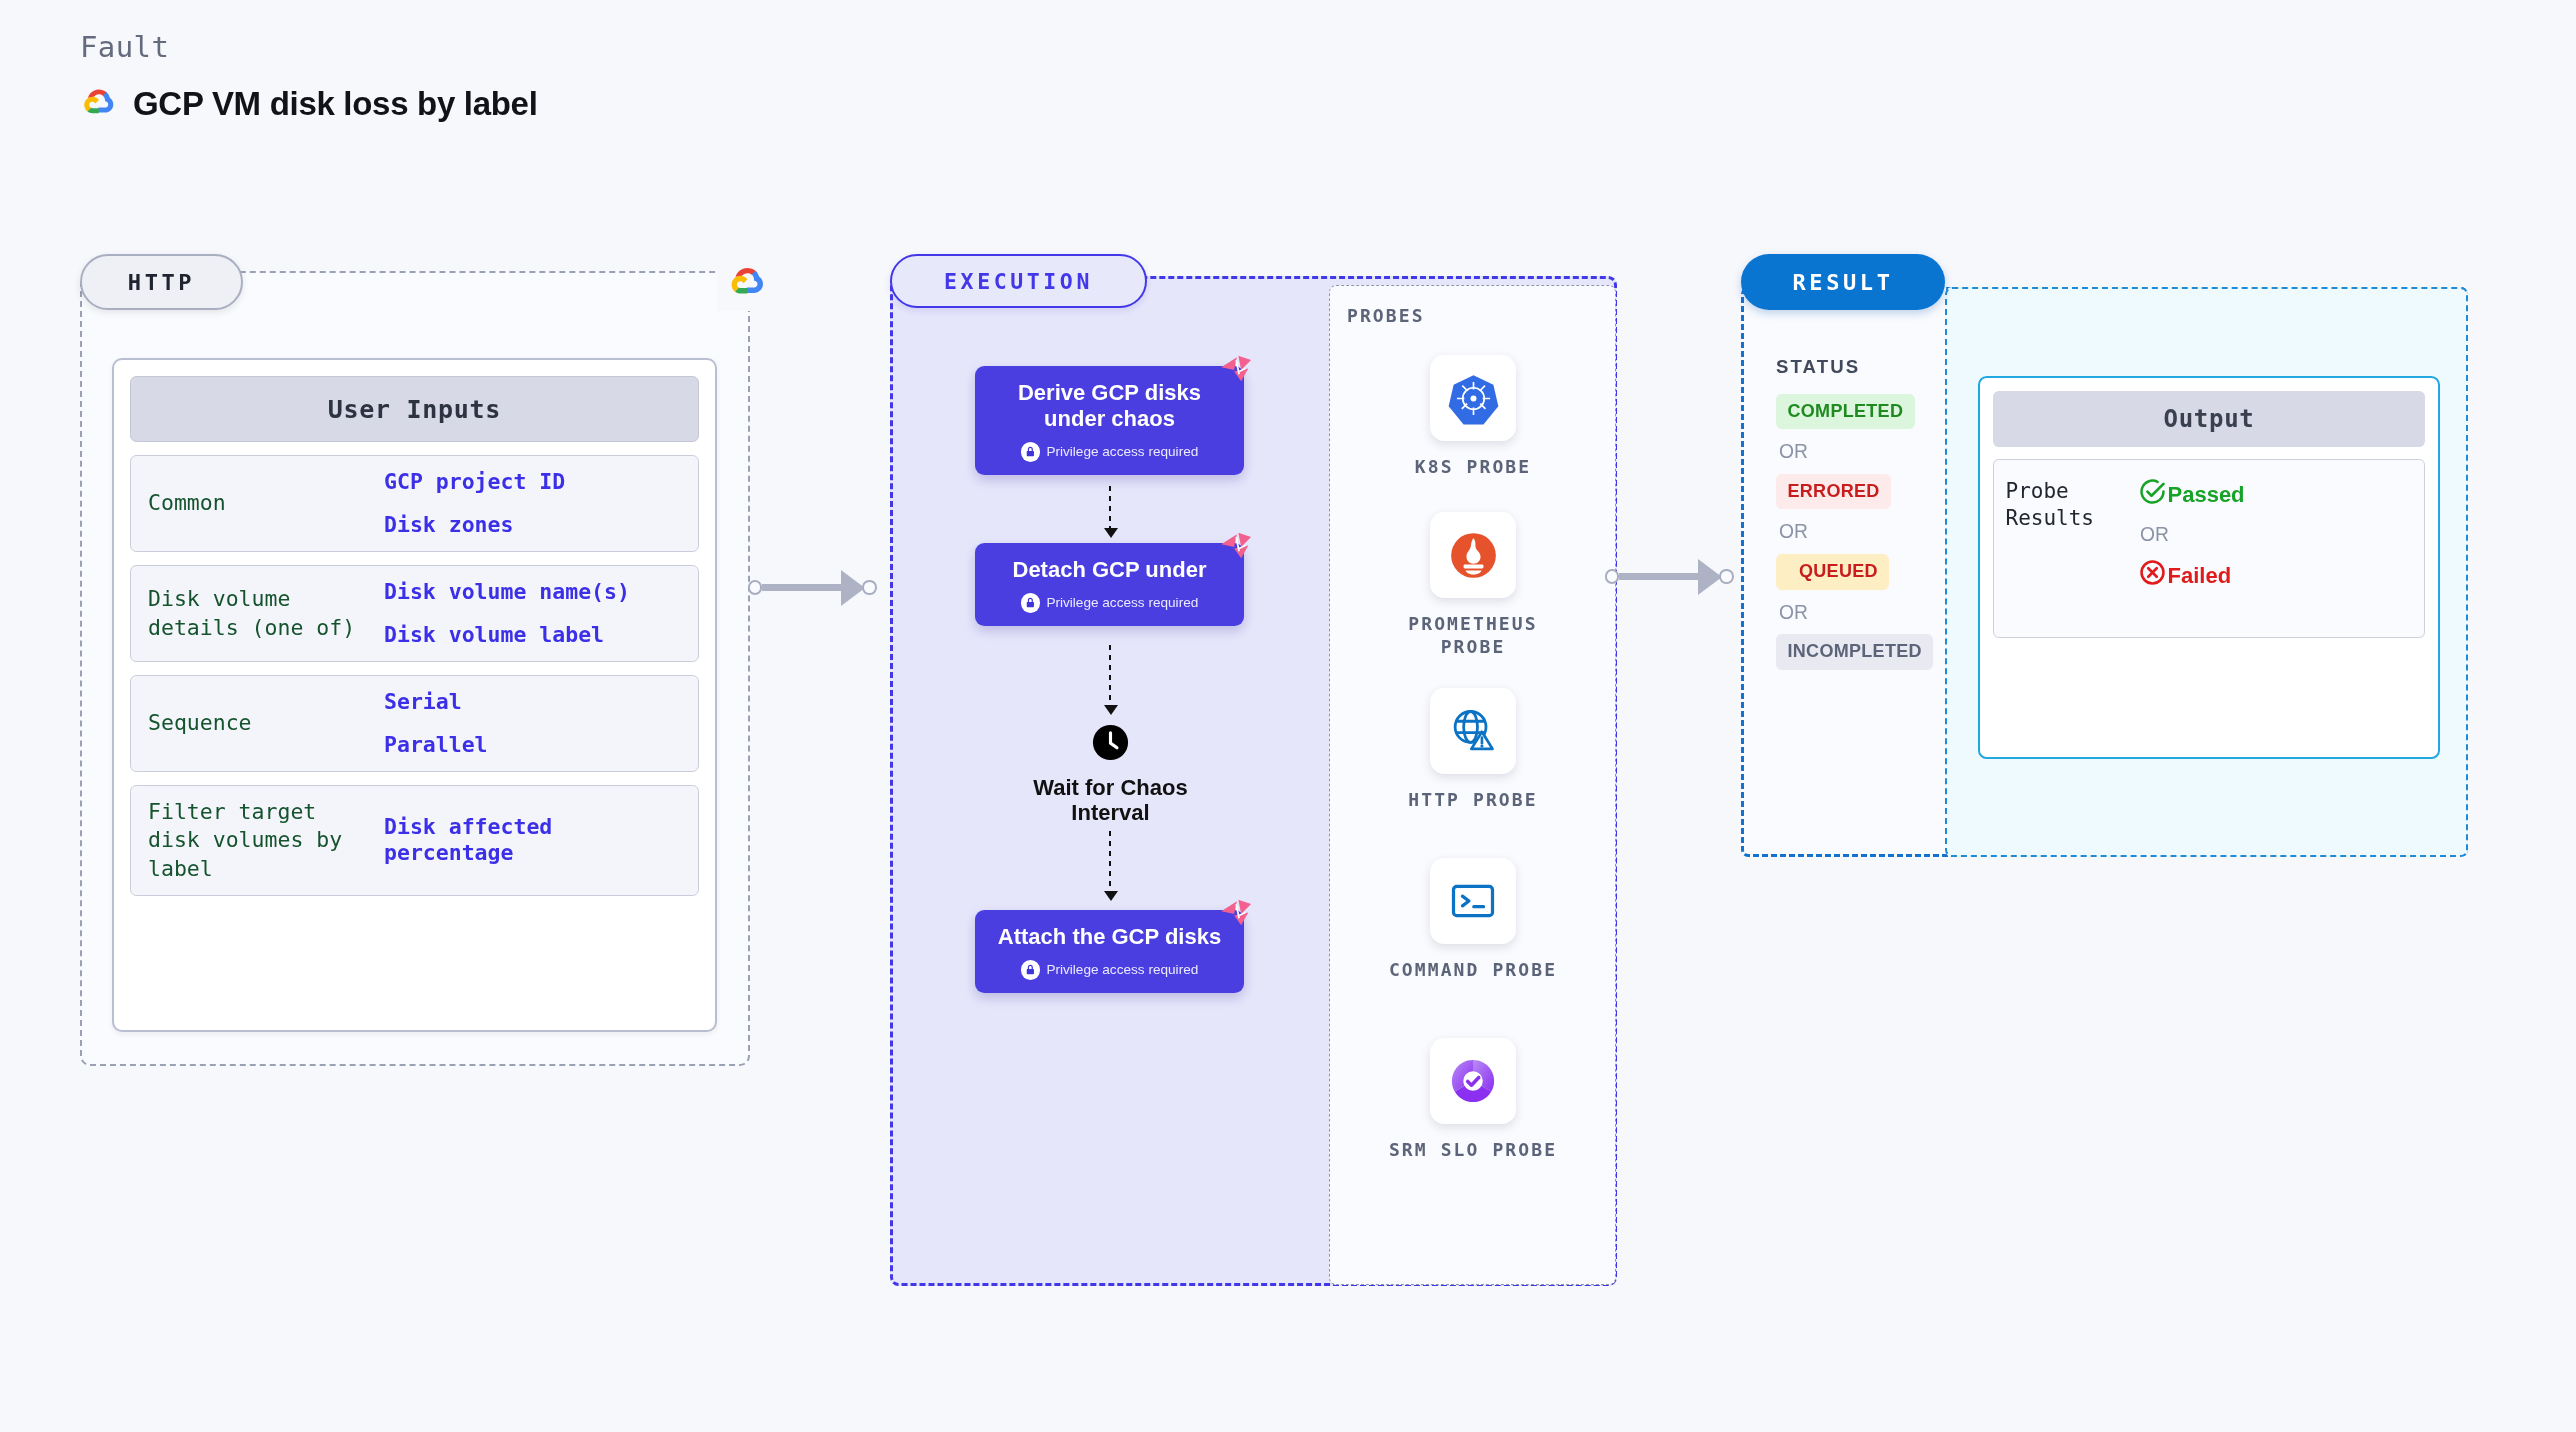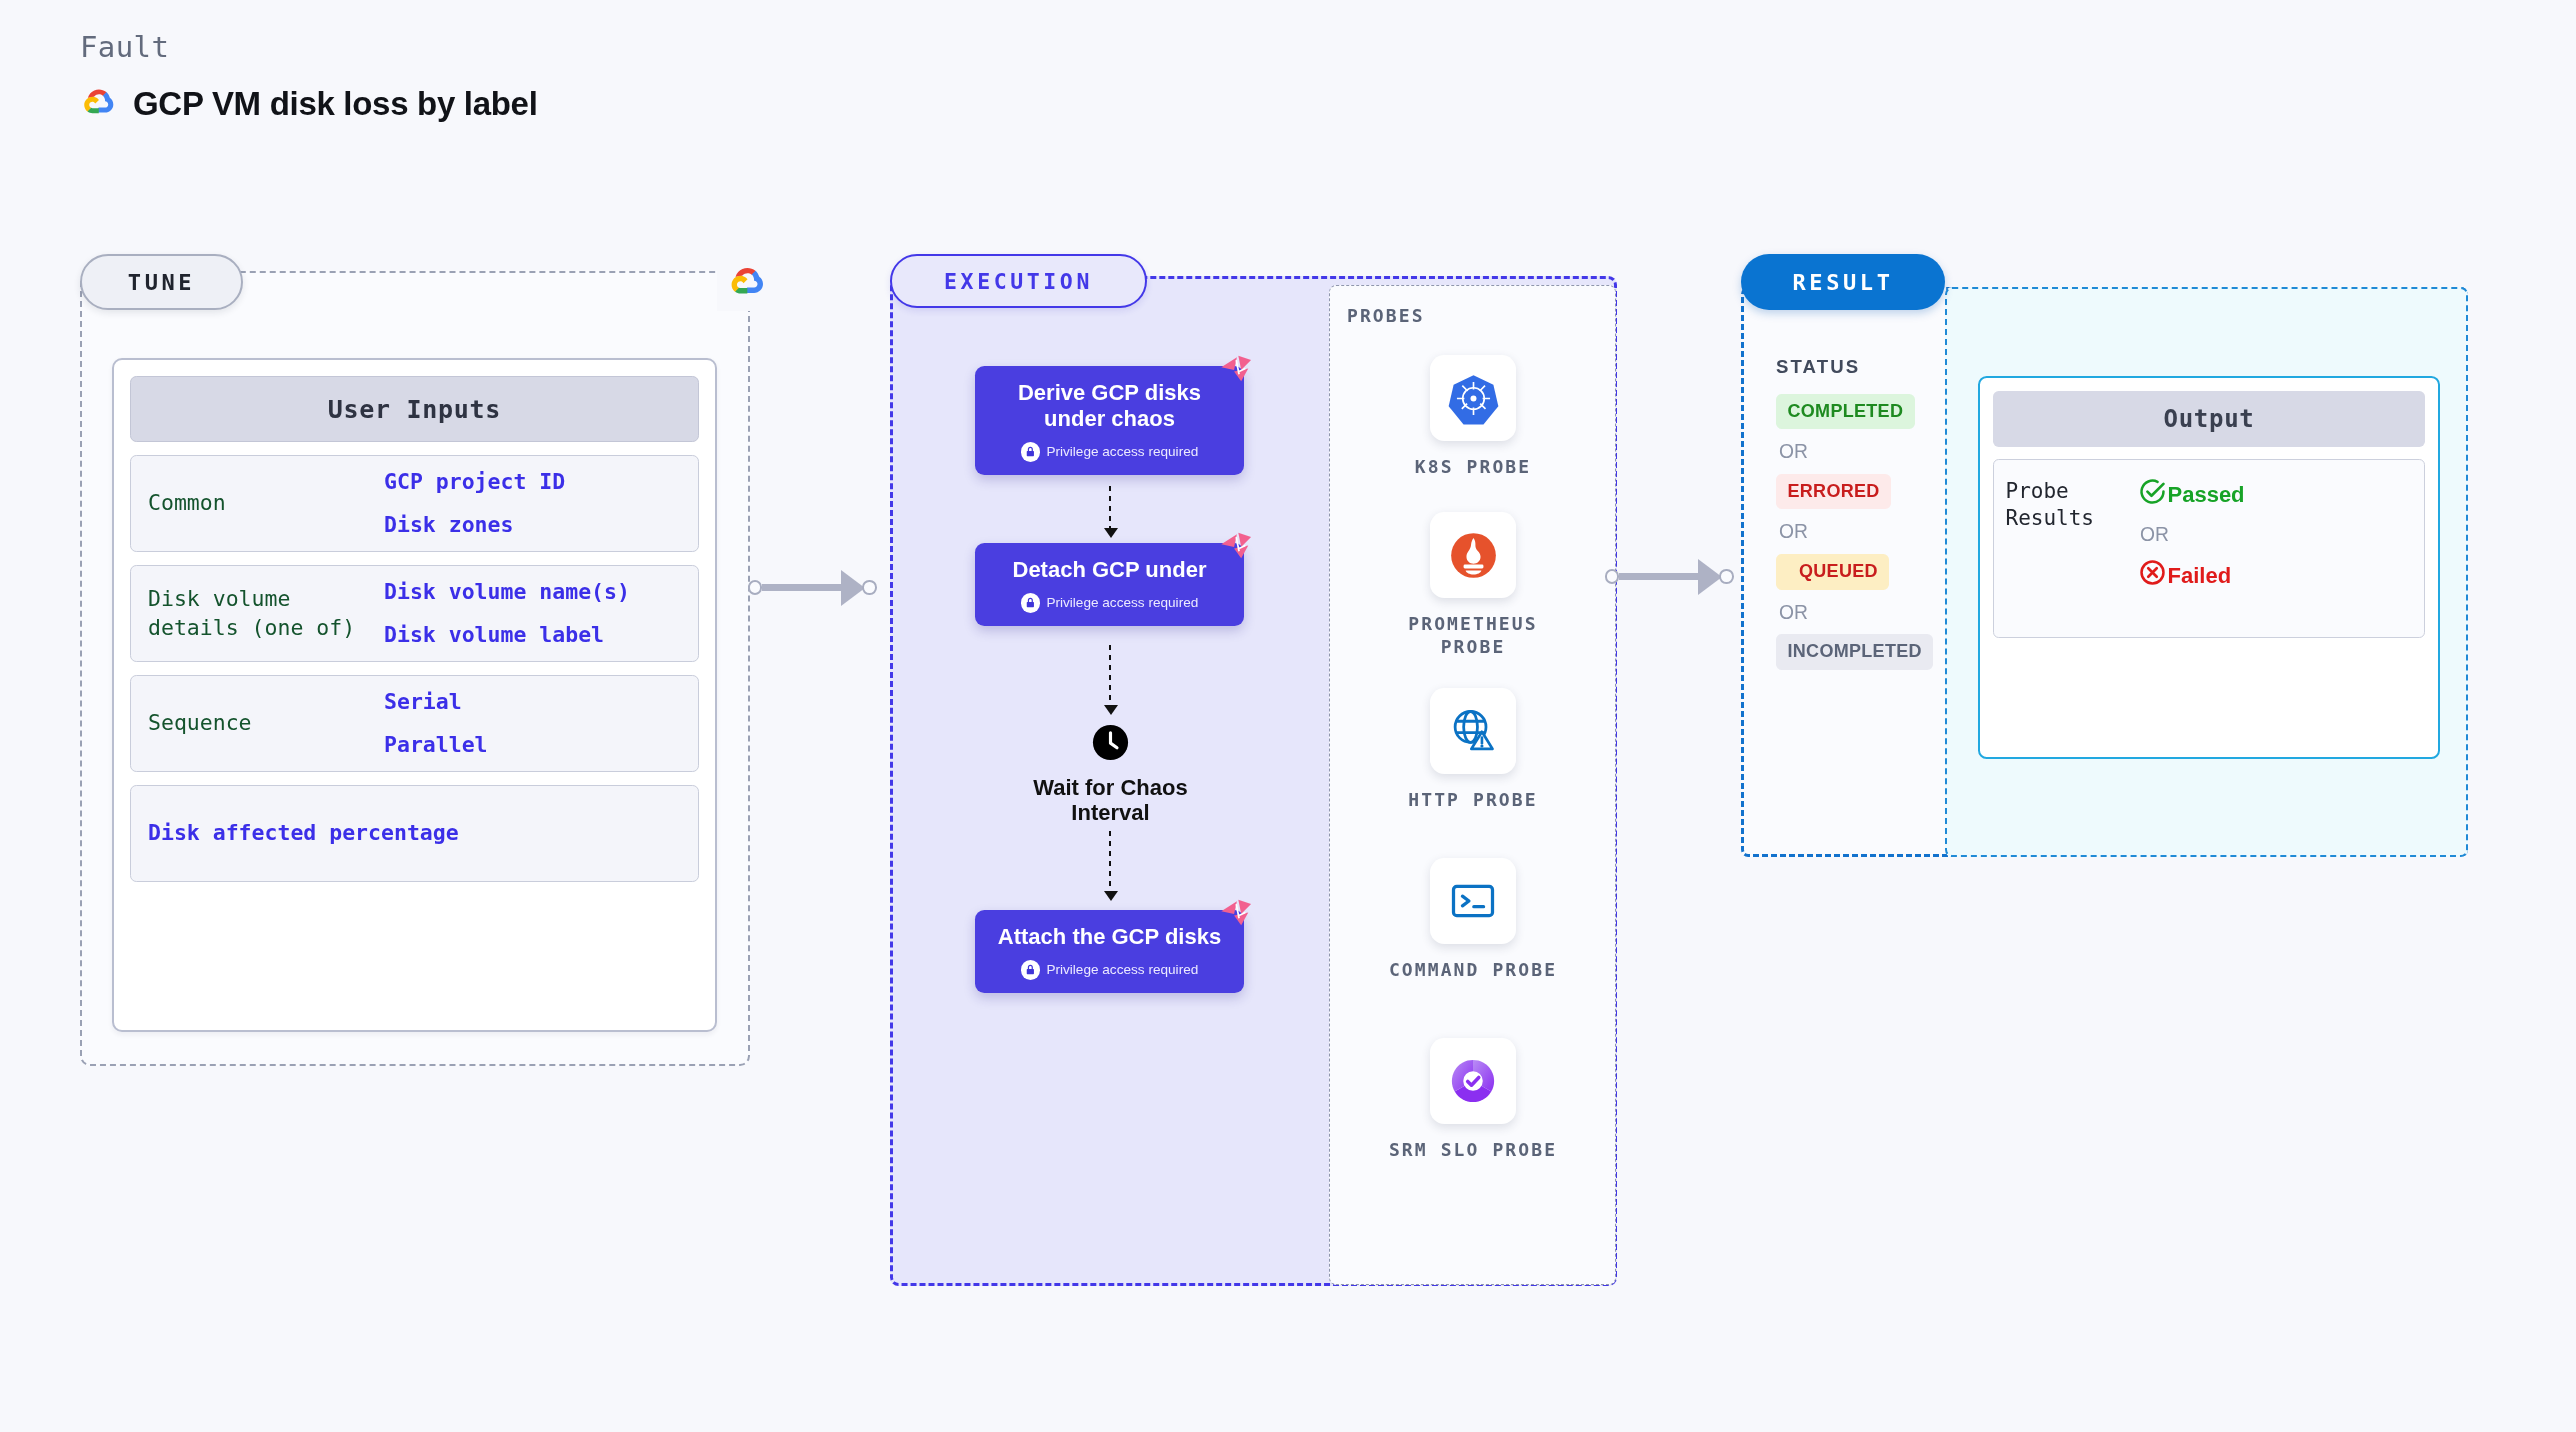--- a/index.html
+++ b/index.html
@@ -207,21 +207,21 @@
         <path d="M38.7 17.8c-.8-2.8-2.3-5.3-4.5-7.3l-4.6 4.6c1.9 1.6 3 4 2.9 6.5v.8c2.3 0 4.1 1.9 4.1 4.1s-1.8 4.1-4.1 4.1h-8.2l-.8.8v4.9l.8.8h8.2c5.9 0 10.7-4.7 10.7-10.6 0-3.6-1.8-7-4.5-8.7z" fill="#4285f4"></path>
         <path d="M16.2 37.9h8.2v-6.6h-8.2c-.6 0-1.2-.1-1.7-.4l-1.2.4-3.3 3.3-.3 1.1c1.9 1.4 4.1 2.2 6.5 2.2z" fill="#34a853"></path>
         <path d="M16.2 16.5C10.3 16.5 5.5 21.3 5.5 27.2c0 3.3 1.5 6.4 4.1 8.4l4.8-4.8c-2.1-.9-3-3.3-2.1-5.4.9-2.1 3.3-3 5.4-2.1 1 .4 1.7 1.2 2.1 2.1l4.8-4.8c-2-2.6-5.1-4.1-8.4-4.1z" fill="#fbbc05"></path>
       </svg>
     </span>
     <span id="title-text">GCP VM disk loss by label</span>
   </div>
 </div>
 
 <div class="panel" id="tune-panel"></div>
-<div class="badge" id="tune-badge">TUNE</div>
+<div class="badge" id="tune-badge">HTTP</div>
 <div id="gcp-corner">
   <svg width="40" height="40" viewBox="0 0 48 48">
     <path d="M30.6 15.2l3.3-3.3.2-1.4C28 5.4 18.8 6 13.4 12c-1.5 1.7-2.6 3.8-3.2 5.9l1.2-.2 6.6-1.1.5-.5c2.9-3.2 7.8-3.6 11.1-.9z" fill="#ea4335"></path>
     <path d="M38.7 17.8c-.8-2.8-2.3-5.3-4.5-7.3l-4.6 4.6c1.9 1.6 3 4 2.9 6.5v.8c2.3 0 4.1 1.9 4.1 4.1s-1.8 4.1-4.1 4.1h-8.2l-.8.8v4.9l.8.8h8.2c5.9 0 10.7-4.7 10.7-10.6 0-3.6-1.8-7-4.5-8.7z" fill="#4285f4"></path>
     <path d="M16.2 37.9h8.2v-6.6h-8.2c-.6 0-1.2-.1-1.7-.4l-1.2.4-3.3 3.3-.3 1.1c1.9 1.4 4.1 2.2 6.5 2.2z" fill="#34a853"></path>
     <path d="M16.2 16.5C10.3 16.5 5.5 21.3 5.5 27.2c0 3.3 1.5 6.4 4.1 8.4l4.8-4.8c-2.1-.9-3-3.3-2.1-5.4.9-2.1 3.3-3 5.4-2.1 1 .4 1.7 1.2 2.1 2.1l4.8-4.8c-2-2.6-5.1-4.1-8.4-4.1z" fill="#fbbc05"></path>
   </svg>
 </div>
 
 <div id="user-inputs-card">
@@ -245,20 +245,21 @@
 
   <div class="input-row">
     <div class="input-key">Sequence</div>
     <div class="input-vals">
       <div class="input-val">Serial</div>
       <div class="input-val">Parallel</div>
     </div>
   </div>
 
   <div class="input-row">
+    <div class="input-key">Filter target disk volumes by label</div>
     <div class="input-vals">
       <div class="input-val">Disk affected percentage</div>
     </div>
   </div>
 </div>
 
 <div class="conn" style="left:748px;top:573px;width:143px;">
   <span class="dot"></span>
   <span class="bar" style="width:79px;"></span>
   <span class="head"></span>

